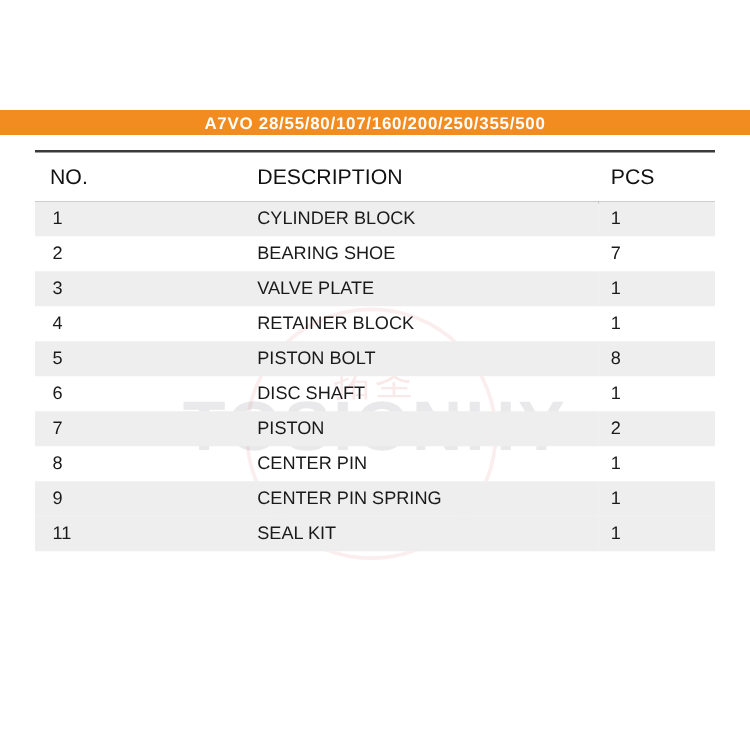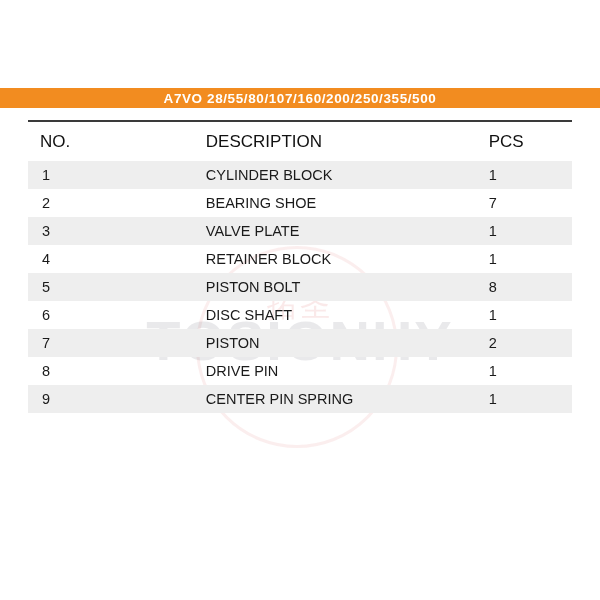--- a/index.html
+++ b/index.html
@@ -214,25 +214,30 @@
         <td class="cell-desc">DISC SHAFT</td>
         <td class="cell-pcs">1</td>
       </tr>
       <tr class="alt">
         <td class="cell-no">7</td>
         <td class="cell-desc">PISTON</td>
         <td class="cell-pcs">2</td>
       </tr>
       <tr class="plain">
         <td class="cell-no">8</td>
-        <td class="cell-desc">DRIVE PIN</td>
+        <td class="cell-desc">CENTER PIN</td>
         <td class="cell-pcs">1</td>
       </tr>
       <tr class="alt">
         <td class="cell-no">9</td>
         <td class="cell-desc">CENTER PIN SPRING</td>
         <td class="cell-pcs">1</td>
       </tr>
+      <tr class="alt">
+        <td class="cell-no">11</td>
+        <td class="cell-desc">SEAL KIT</td>
+        <td class="cell-pcs">1</td>
+      </tr>
     </tbody>
   </table>
 
   <div class="footer-strip"></div>
 </div>
 
 </body></html>

